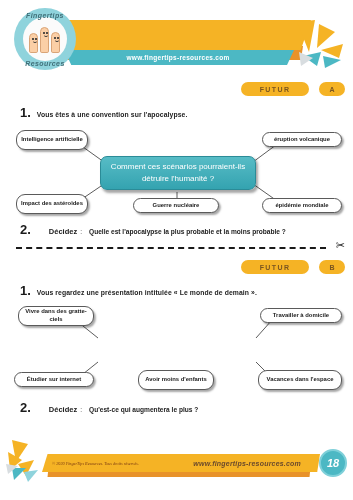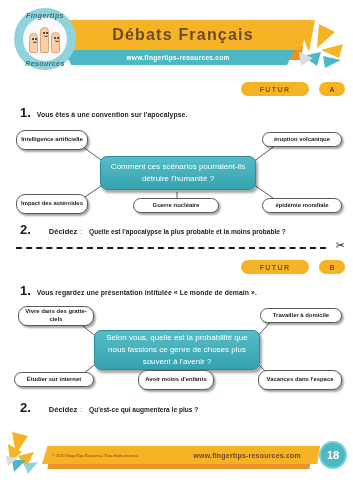--- a/index.html
+++ b/index.html
@@ -143,21 +143,21 @@
   .cutline .dash {
     position: absolute; left: 16px; top: 5px; width: 310px;
     border-top: 2.4px dashed #1a1a1a;
   }
   .scissors {
     position: absolute; right: 8px; top: -2px;
     font-size: 11px; color: #1a1a1a; line-height: 1;
   }
 
   
-  .footer { position: absolute; left: 0; bottom: 22px; width: 353px; height: 42px; }
+  .footer { position: absolute; left: 0; bottom: 14px; width: 353px; height: 42px; font-style: italic; }
   .ft-shadow {
     position: absolute; left: 48px; top: 24px; width: 262px; height: 9px;
     background: #e8922a; transform: skewX(-6deg);
   }
   .ft-band {
     position: absolute; left: 42px; top: 10px; width: 278px; height: 18px;
     background: #f5b325;
     clip-path: polygon(2% 0, 100% 0, 99% 100%, 0 100%);
   }
   .ft-copy {
@@ -178,21 +178,20 @@
     font-size: 11px; font-weight: bold; color: #ffffff;
   }
 </style>
 </head>
 <body>
 
 <div class="header">
 
   <div class="hdr-band-shadow"></div>
   <div class="hdr-band-main"></div>
-  <div class="hdr-title">Débats Français</div>
   <div class="hdr-band-teal"></div>
   <div class="hdr-url">www.fingertips-resources.com</div>
 
   <div class="logo">
     <div class="logo-inner">
       <div class="finger f1">
         <div class="fface">
             <span class="eye l"></span>
             <span class="eye r"></span>
             <span class="mouth"></span>
@@ -283,21 +282,20 @@
   <svg class="lines" viewBox="0 0 353 98">
     <g stroke="#4a4a4a" stroke-width="0.9" fill="none">
       <line x1="78" y1="24" x2="98" y2="40"></line>
       <line x1="272" y1="22" x2="256" y2="40"></line>
       <line x1="78" y1="80" x2="98" y2="64"></line>
       <line x1="177" y1="82" x2="177" y2="74"></line>
       <line x1="272" y1="80" x2="256" y2="64"></line>
     </g>
   </svg>
 
-  <div class="center-box" style="left:94px; top:32px; width:166px; height:40px;">Selon vous, quelle est la probabilité que nous fassions ce genre de choses plus souvent à l'avenir ?</div>
 
   <div class="node" style="left:18px; top:8px; width:76px; height:20px;">Vivre dans des gratte-ciels</div>
   <div class="node" style="left:260px; top:10px; width:82px; height:15px;">Travailler à domicile</div>
   <div class="node" style="left:14px; top:74px; width:80px; height:15px;">Étudier sur internet</div>
   <div class="node" style="left:138px; top:72px; width:76px; height:20px;">Avoir moins d'enfants</div>
   <div class="node" style="left:258px; top:72px; width:84px; height:20px;">Vacances dans l'espace</div>
 </div>
 
 <div class="decidez-line">
   <span class="q-num">2.</span>

